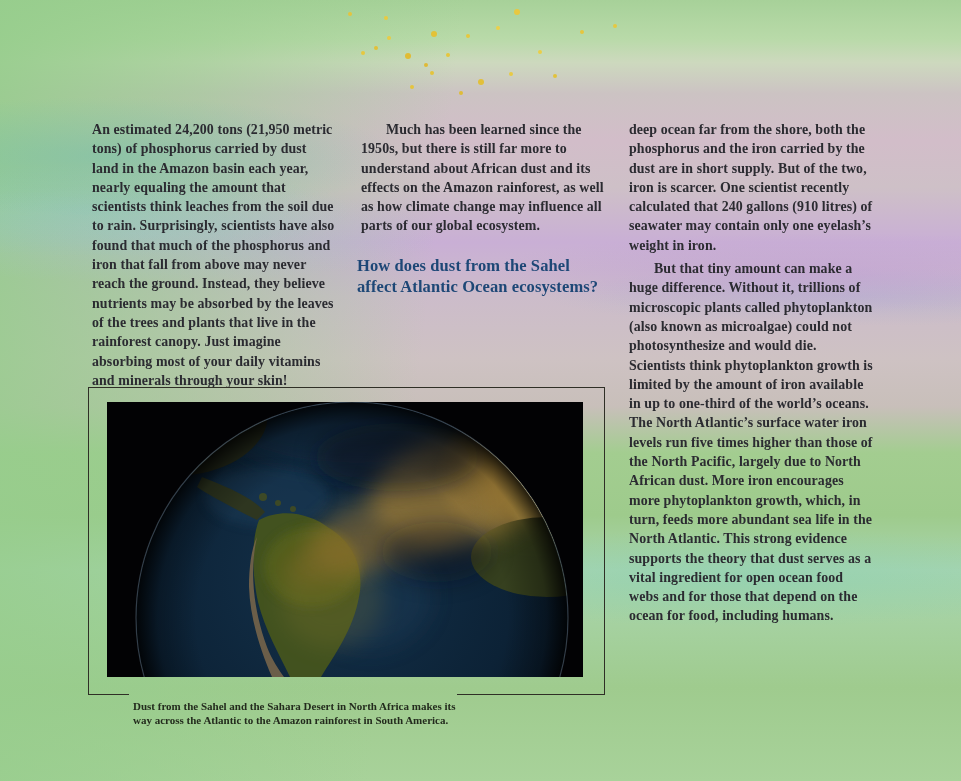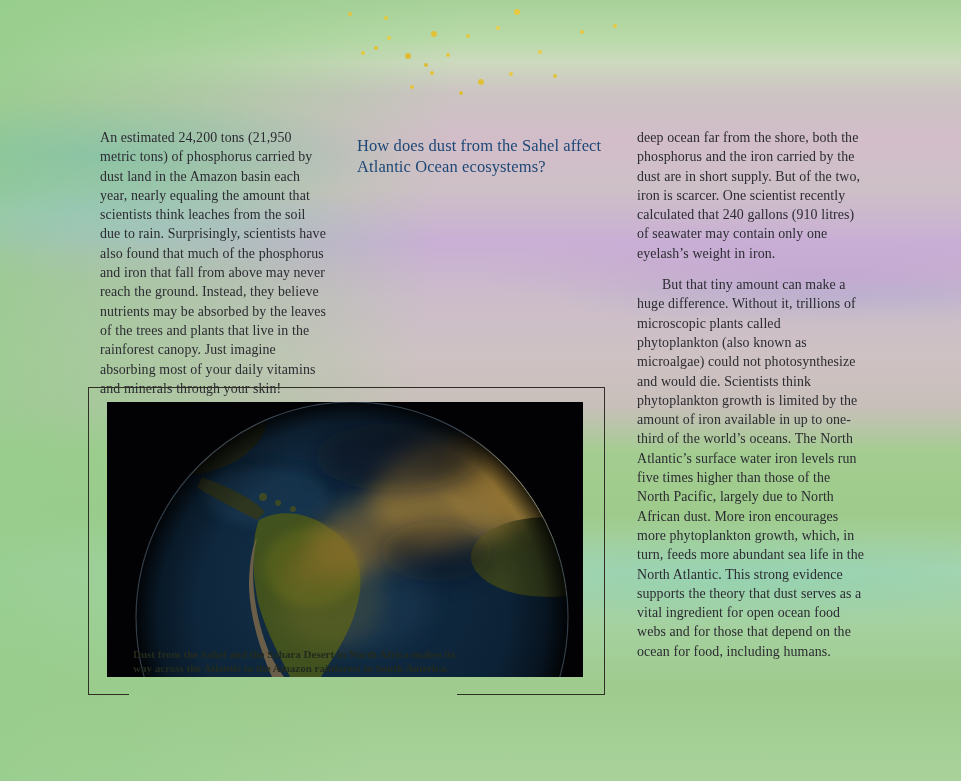--- a/index.html
+++ b/index.html
@@ -28,54 +28,55 @@
       76px 51px 0 0 #dfba36, 131px 68px 0 1px #e2c03a, 161px 60px 0 0 #e8ca44,
       82px 59px 0 0 #e4c43c, 39px 24px 0 0 #e8cc46, 26px 34px 0 0 #e2c038,
       13px 39px 0 0 #e6c840, 111px 79px 0 0 #dfbc38, 62px 73px 0 0 #e4c43e,
       190px 38px 0 0 #eace48, 232px 18px 0 0 #e6c63e, 167px -2px 0 1px #e8c840,
       205px 62px 0 0 #e2c23a, 265px 12px 0 0 #e6c840;
   }
   .col{
     position:absolute;top:116px;width:252px;
     font-size:13.9px;line-height:19.3px;color:#2b2b31;letter-spacing:0.1px;
   }
-  .col p{margin:12px;}
+  .col p{margin:4px;font-weight:bold;}
   .col-1{left:88px;}
   .col-2{left:357px;}
   .col-3{left:625px;}
   .indent{text-indent:25px;}
   .section-heading{
     margin:19px 0 12px 0;
-    font-size:16.5px;line-height:21px;font-weight:normal;color:#1d4776;
+    font-size:16.5px;line-height:21px;font-weight:bold;color:#1d4776;
   }
   .figure-frame{
     position:absolute;left:88px;top:387px;width:515px;height:307px;
     border:1px solid #2f2f26;border-bottom:none;
   }
   .frame-bottom-left{position:absolute;left:88px;top:694px;width:41px;height:1px;background:#2f2f26;}
   .frame-bottom-right{position:absolute;left:457px;top:694px;width:147px;height:1px;background:#2f2f26;}
   .photo{
     position:absolute;left:107px;top:402px;width:476px;height:275px;
     background:#020204;overflow:hidden;
   }
   .figure-caption{
-    position:absolute;left:133px;top:648px;width:328px;
+    position:absolute;left:133px;top:700px;width:328px;
     font-size:11px;line-height:13.5px;font-weight:bold;color:#232b1d;
   }
 </style>
 </head>
 <body>
 
 <div class="speckles"></div>
 
 <div class="col col-1">
   <p>An estimated 24,200 tons (21,950 metric tons) of phosphorus carried by dust land in the Amazon basin each year, nearly equaling the amount that scientists think leaches from the soil due to rain. Surprisingly, scientists have also found that much of the phosphorus and iron that fall from above may never reach the ground. Instead, they believe nutrients may be absorbed by the leaves of the trees and plants that live in the rainforest canopy. Just imagine absorbing most of your daily vitamins and minerals through your skin!</p>
 </div>
 
 <div class="col col-2">
+  <p class="indent">Much has been learned since the 1950s, but there is still far more to understand about African dust and its effects on the Amazon rainforest, as well as how climate change may influence all parts of our global ecosystem.</p>
   <h2 class="section-heading">How does dust from the Sahel affect Atlantic Ocean ecosystems?</h2>
 </div>
 
 <div class="col col-3">
   <p>deep ocean far from the shore, both the phosphorus and the iron carried by the dust are in short supply. But of the two, iron is scarcer. One scientist recently calculated that 240 gallons (910 litres) of seawater may contain only one eyelash’s weight in iron.</p>
   <p class="indent">But that tiny amount can make a huge difference. Without it, trillions of microscopic plants called phytoplankton (also known as microalgae) could not photosynthesize and would die. Scientists think phytoplankton growth is limited by the amount of iron available in up to one-third of the world’s oceans. The North Atlantic’s surface water iron levels run five times higher than those of the North Pacific, largely due to North African dust. More iron encourages more phytoplankton growth, which, in turn, feeds more abundant sea life in the North Atlantic. This strong evidence supports the theory that dust serves as a vital ingredient for open ocean food webs and for those that depend on the ocean for food, including humans.</p>
 </div>
 
 <div class="figure-frame"></div>
 <div class="frame-bottom-left"></div>

